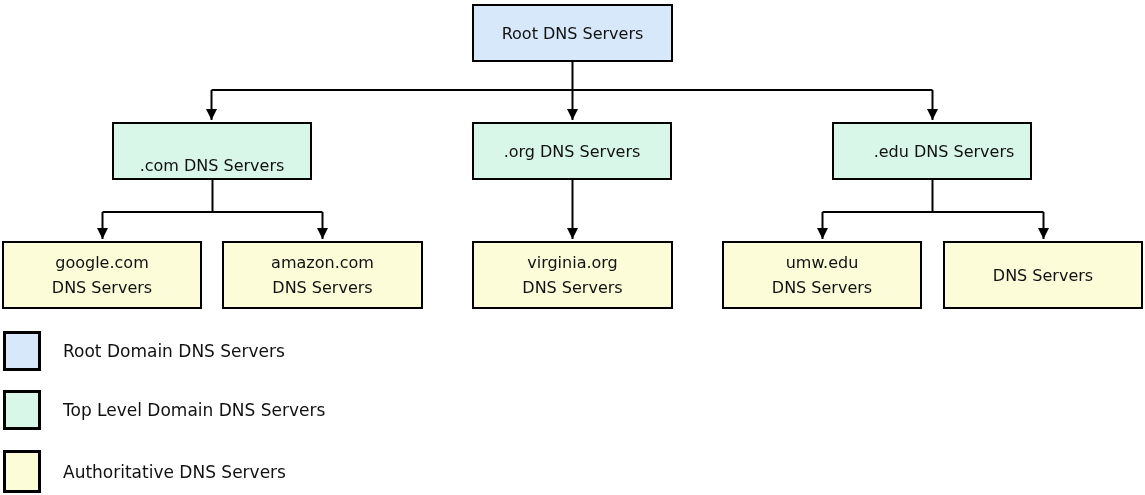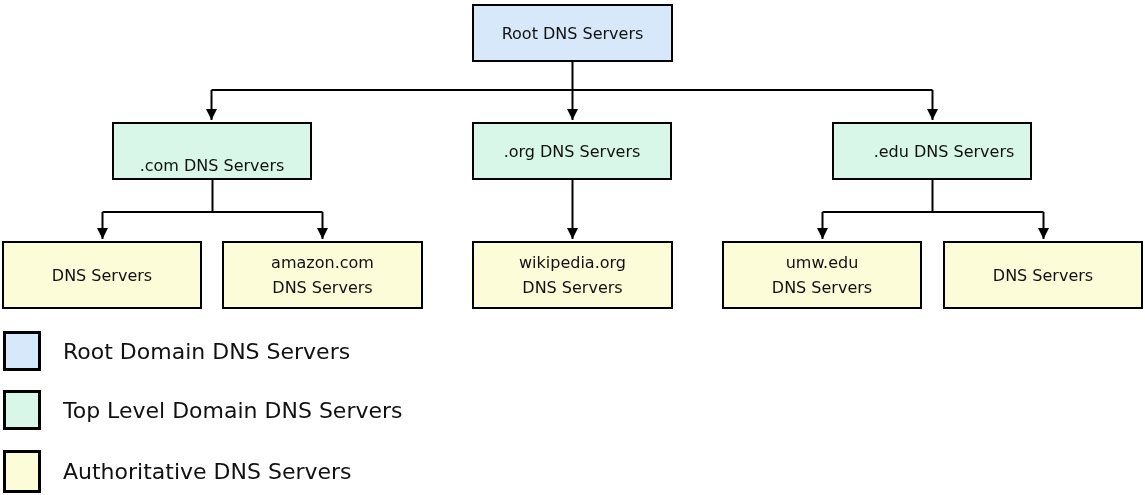--- a/index.html
+++ b/index.html
@@ -48,21 +48,21 @@
   #legend-row-1 { top: 390px; }
   #legend-row-2 { top: 450px; }
   .legend-swatch {
     width: 38px; height: 40px;
     border: 3px solid #000;
     flex: none;
   }
   #legend-row-2 .legend-swatch { height: 43px; }
   .legend-label {
     margin-left: 22px;
-    font-size: 22px;
+    font-size: 17px;
     color: #111;
     white-space: nowrap;
   }
 </style>
 </head>
 <body>
 
 <div id="canvas">
 
   <svg id="connectors" viewBox="0 0 1145 495" xmlns="http://www.w3.org/2000/svg">
@@ -98,28 +98,29 @@
     <span>.com DNS Servers</span>
   </div>
   <div class="node" id="n-org" style="background-color: rgb(217, 247, 232);">
     <span>.org DNS Servers</span>
   </div>
   <div class="node" id="n-edu" style="background-color: rgb(217, 247, 232); padding-left: 24px;">
     <span>.edu DNS Servers</span>
   </div>
 
   <div class="node" id="n-google" style="background-color: rgb(252, 252, 216);">
+    <span>google.com</span>
     <span>DNS Servers</span>
   </div>
   <div class="node" id="n-amazon" style="background-color: rgb(252, 252, 216);">
     <span>amazon.com</span>
     <span>DNS Servers</span>
   </div>
   <div class="node" id="n-wikipedia" style="background-color: rgb(252, 252, 216);">
-    <span>wikipedia.org</span>
+    <span>virginia.org</span>
     <span>DNS Servers</span>
   </div>
   <div class="node" id="n-umw" style="background-color: rgb(252, 252, 216);">
     <span>umw.edu</span>
     <span>DNS Servers</span>
   </div>
   <div class="node" id="n-virginia" style="background-color: rgb(252, 252, 216);">
     <span>DNS Servers</span>
   </div>
 

